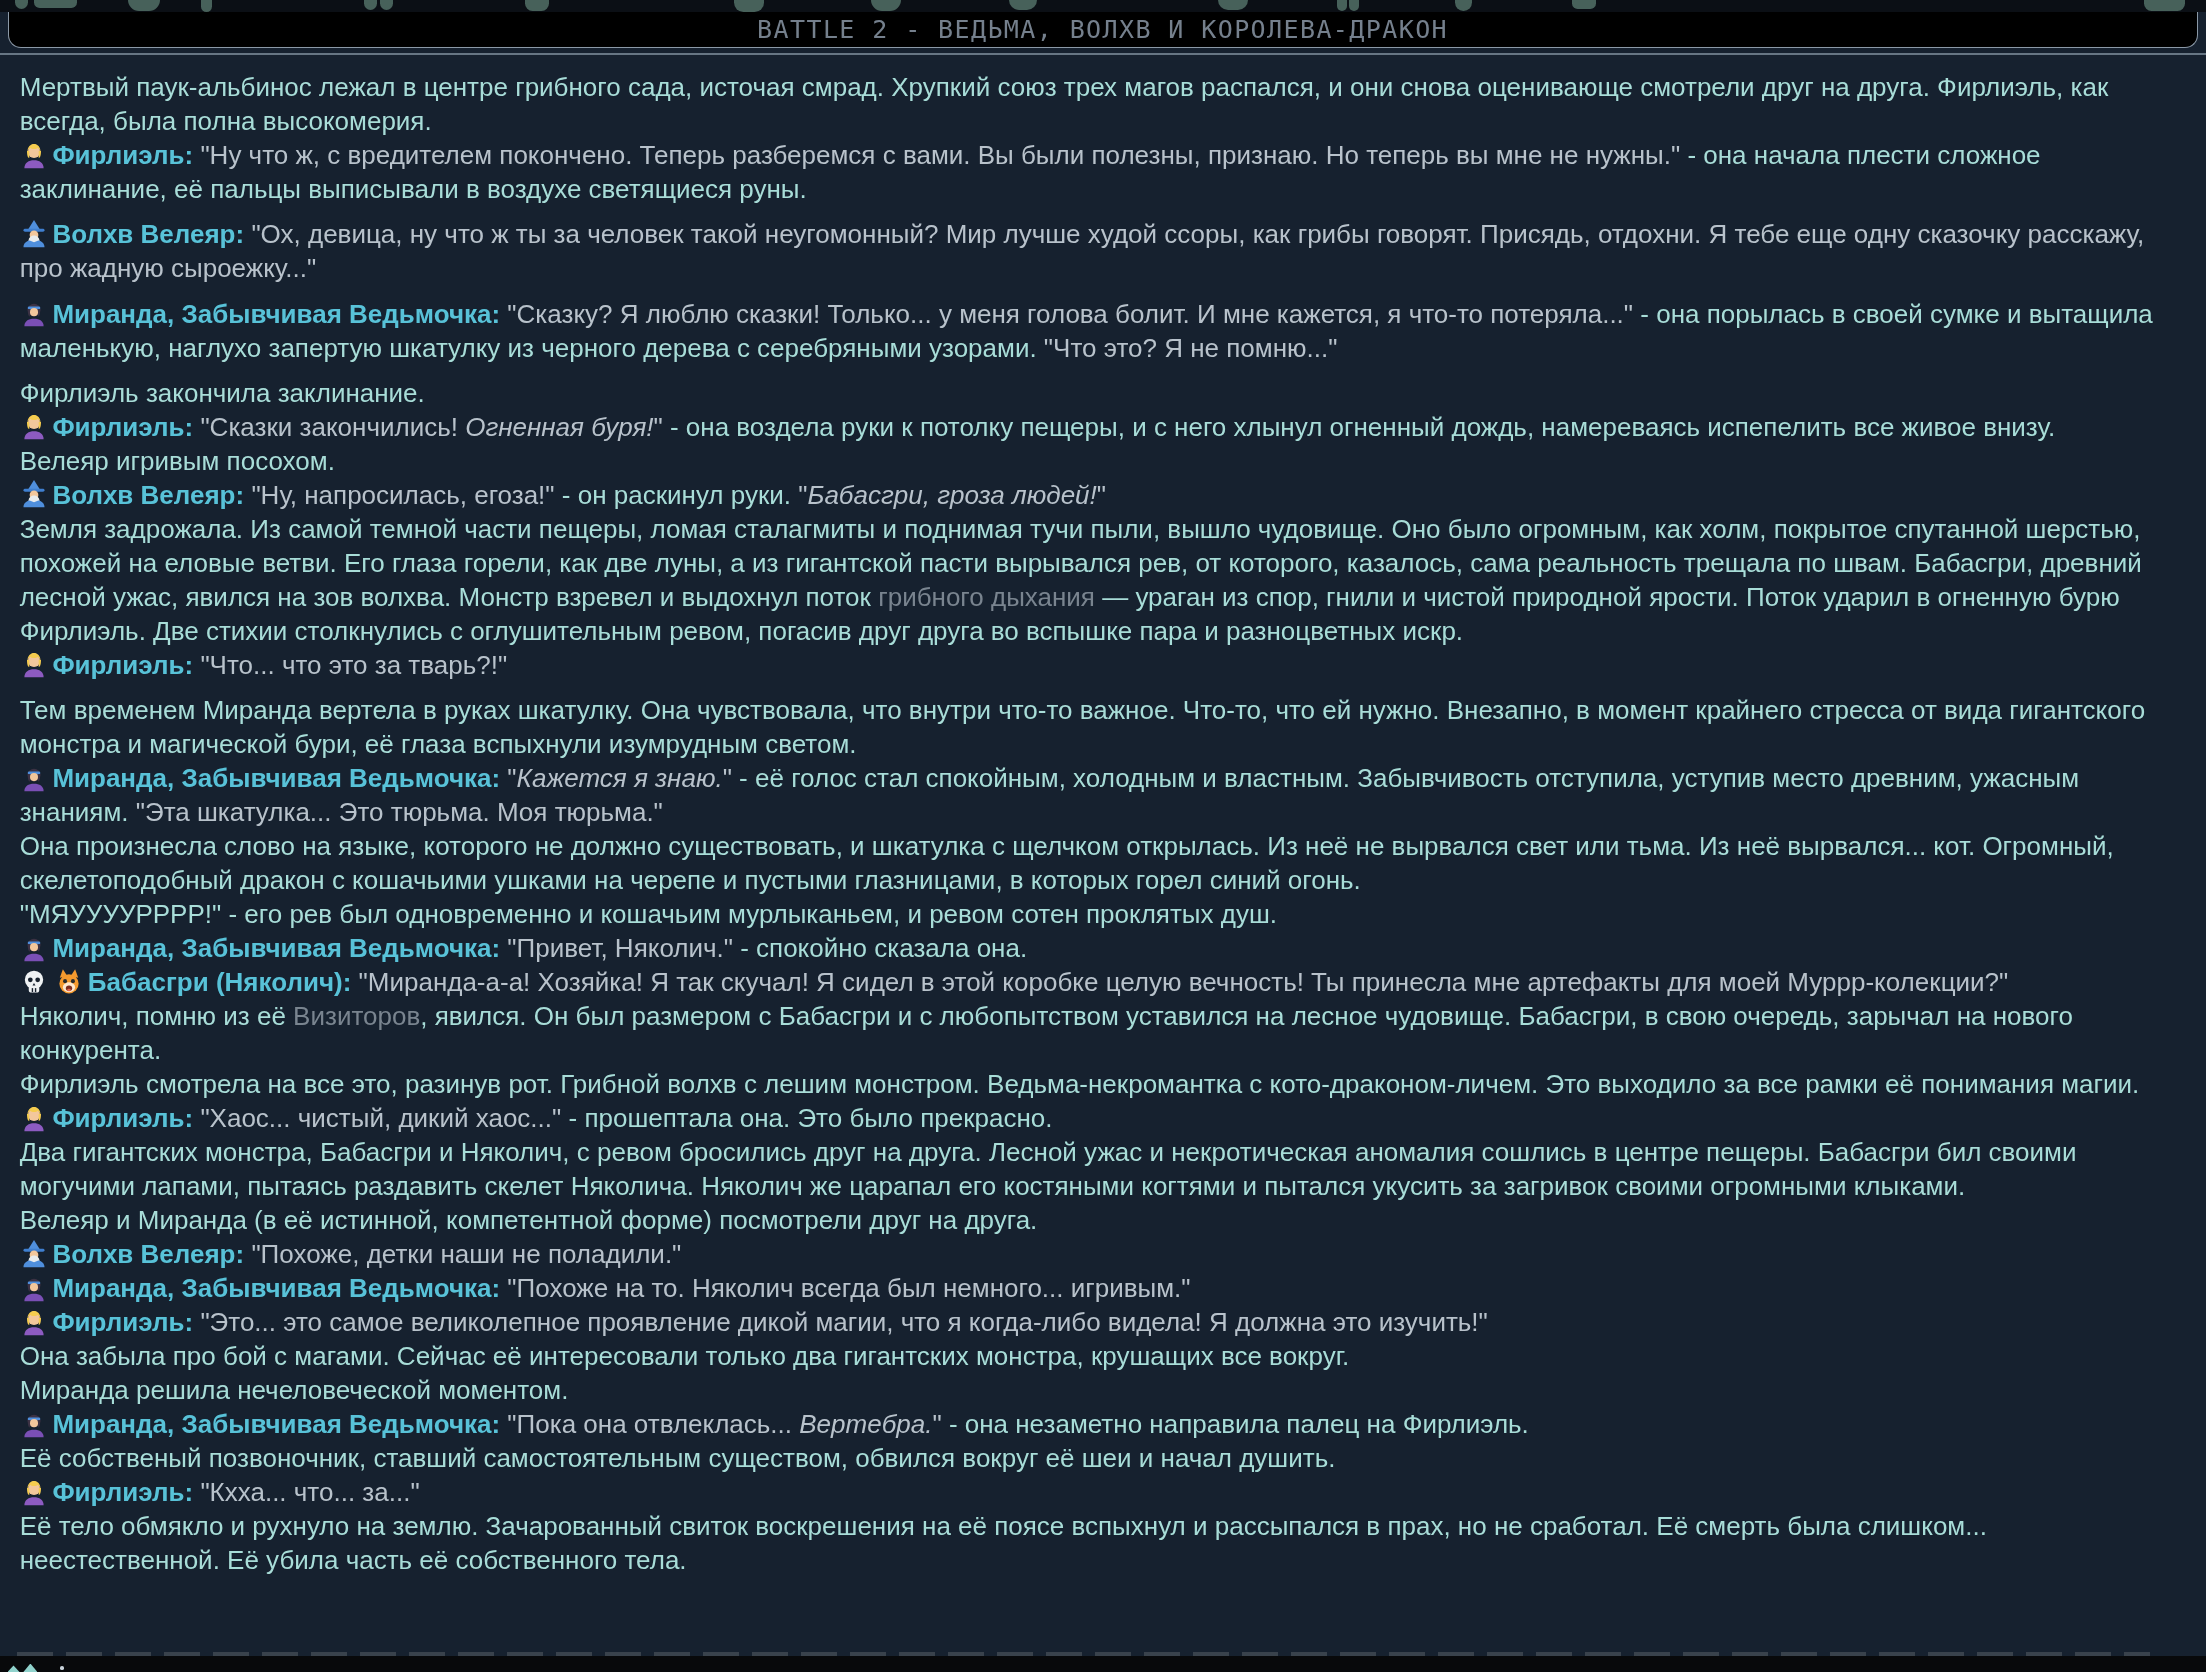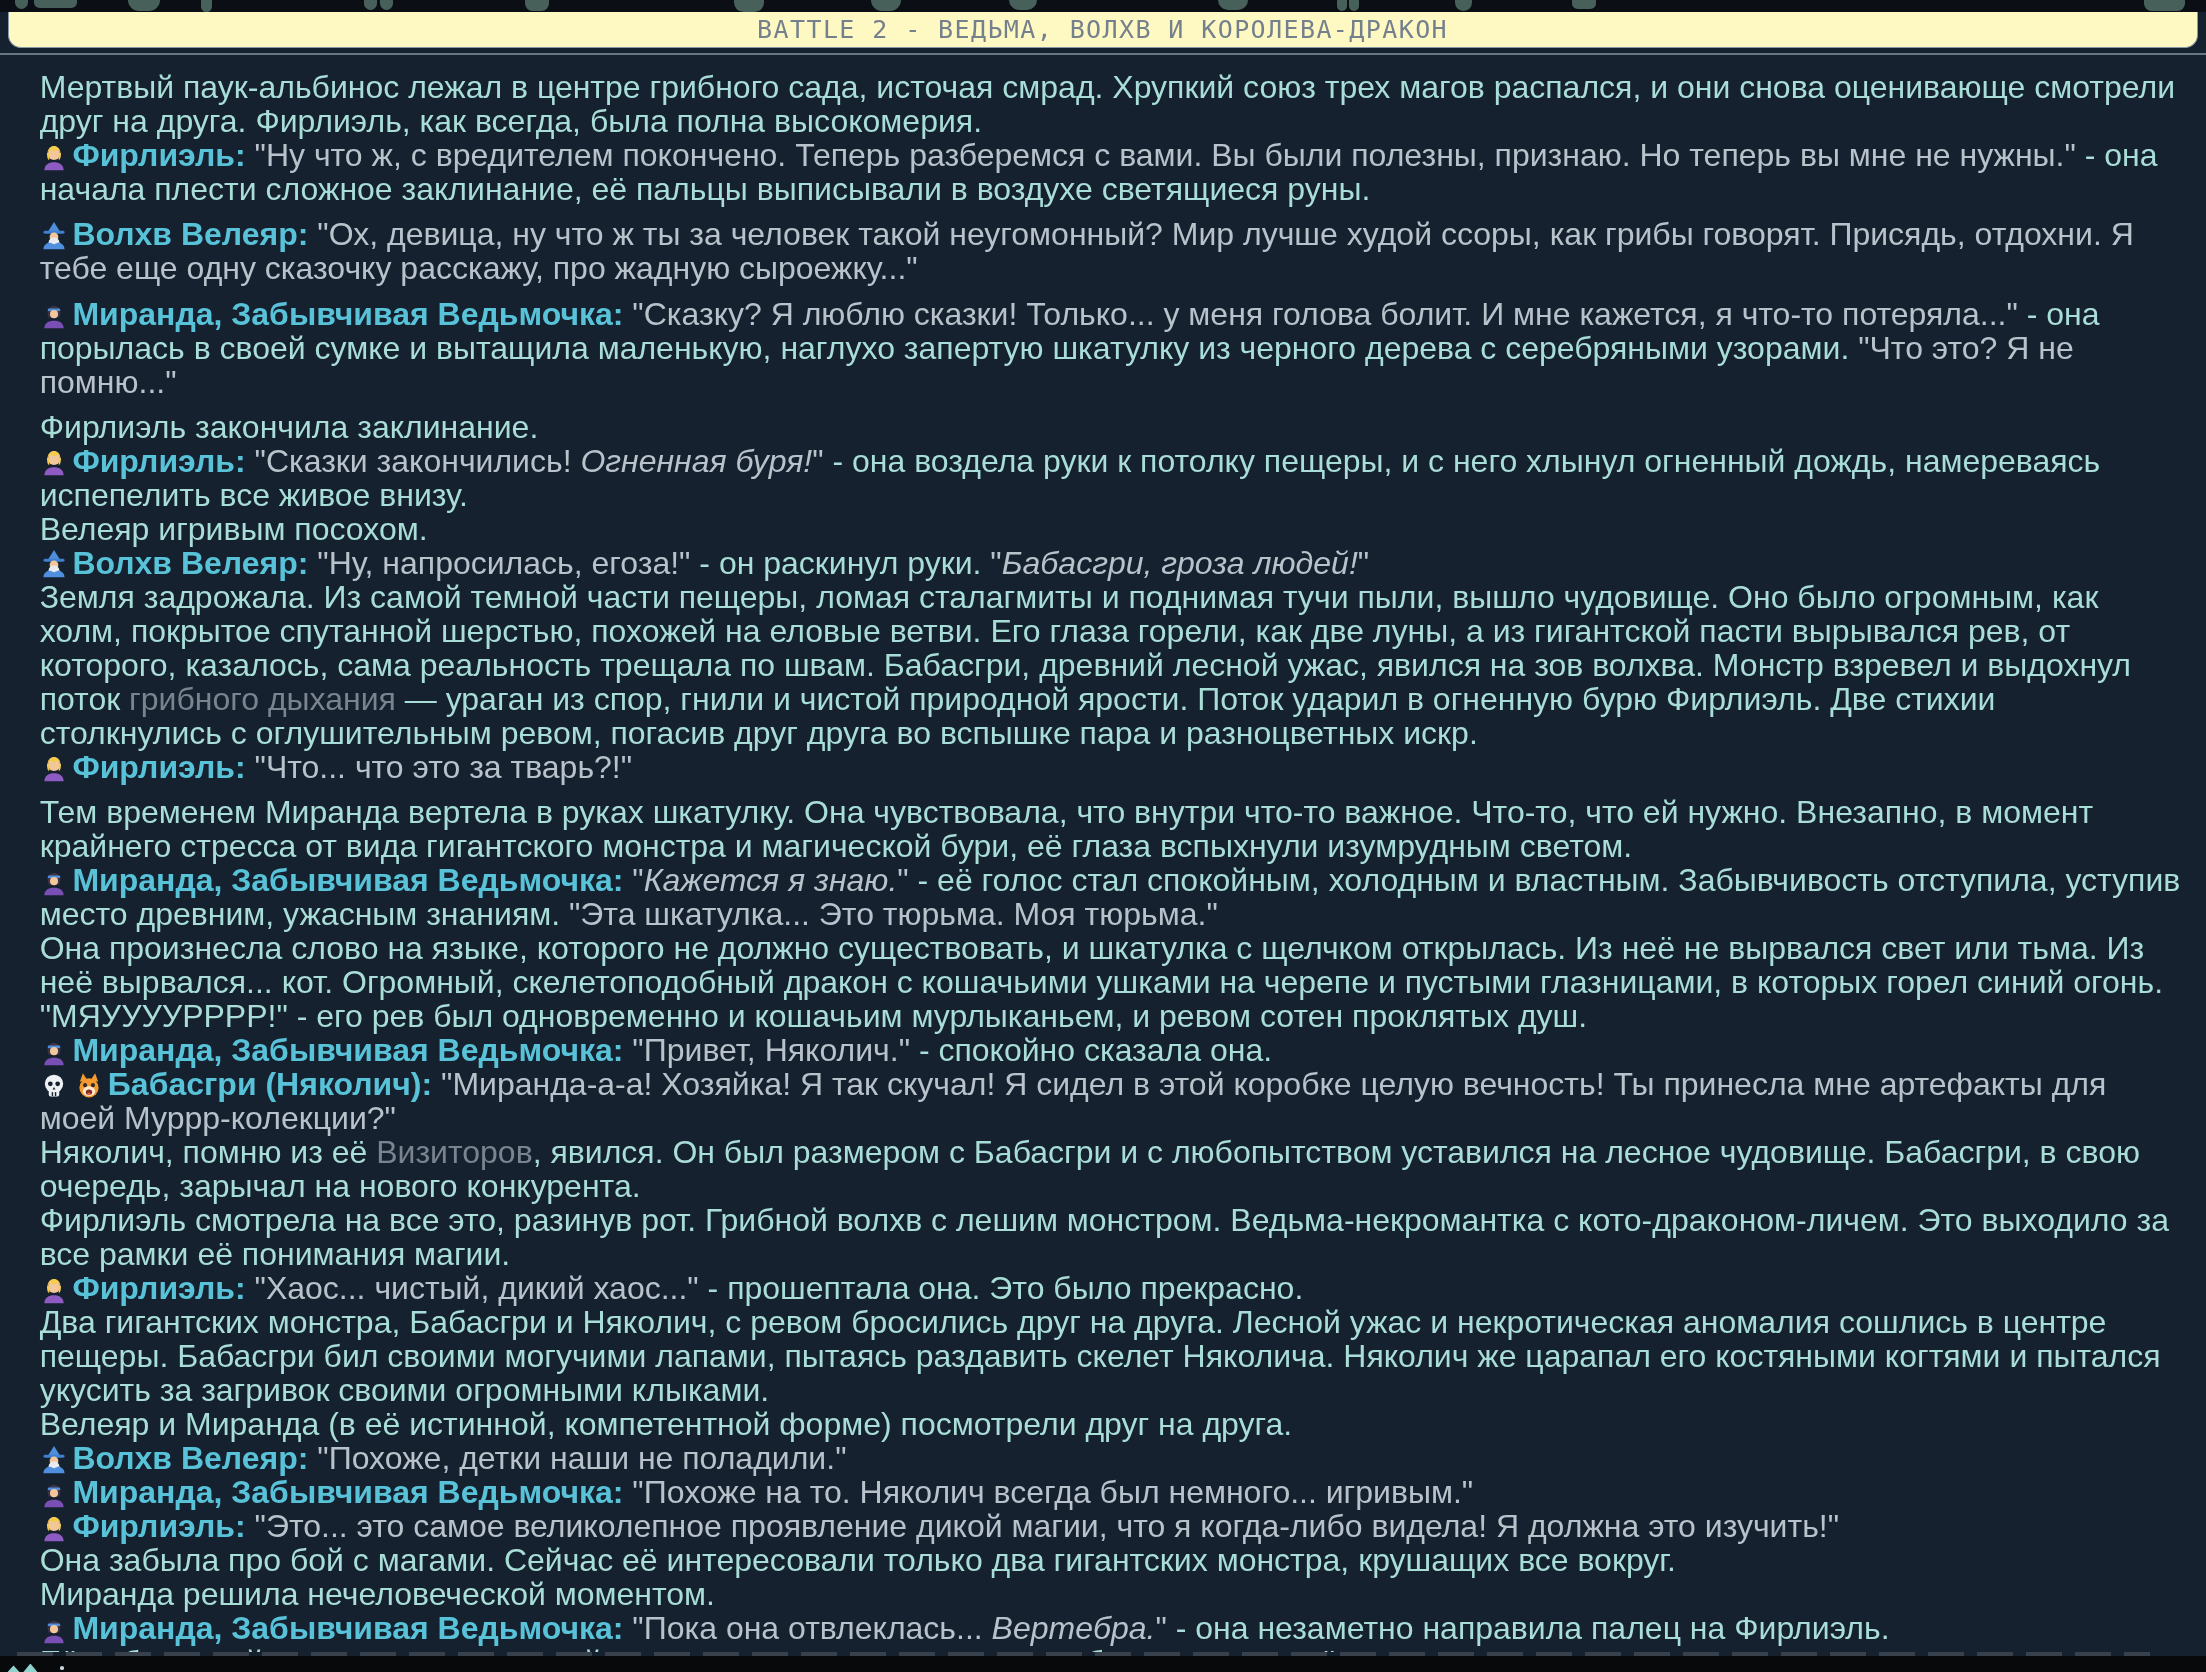--- a/index.html
+++ b/index.html
@@ -7,37 +7,37 @@
     width:2206px;height:1672px;position:relative;overflow:hidden;
     background:var(--bg,#16212f);
     font-family:"Liberation Sans",sans-serif;
   }
   
   .top-strip{position:absolute;top:0;left:0;width:100%;height:12px;background:#0b0f15;overflow:hidden;}
   .remnant{position:absolute;top:0;background:var(--remnant,#47615a);}
   
   .title-panel{
     position:absolute;top:12px;left:7.5px;right:8.4px;height:35px;
-    background:#fef9c3;
+    background:#000000;
     border-left:1.9px solid var(--line,#8b99a7);
     border-right:1.9px solid var(--line,#8b99a7);
     border-bottom:1.9px solid var(--line,#8b99a7);
     border-radius:0 0 13px 13px;
     display:flex;align-items:center;justify-content:center;
   }
   .title-text{
     font-family:"DejaVu Sans Mono",monospace;
     font-size:25px;color:var(--title,#75808d);letter-spacing:1.4px;white-space:nowrap;
   }
   .second-line{position:absolute;top:53px;left:0;right:0;height:1.9px;background:#677684;}
   
   .log{
     position:absolute;top:59px;left:0;right:0;bottom:19.7px;
     padding:11.2px 20.6px 0 19.7px;overflow:hidden;
-    font-size:32px;line-height:34px;color:var(--narrative,#a8ddd8);margin-left:20px;
+    font-size:26px;line-height:34px;color:var(--narrative,#a8ddd8);
   }
   .msg{margin:0;}
   .msg.gap{margin-top:11.2px;}
   .seg-name{color:var(--speaker,#58c2d8);font-weight:bold;}
   .seg-dialogue{color:var(--dialogue,#b8c2cb);}
   .seg-spell{color:var(--dialogue,#b8c2cb);font-style:italic;}
   .seg-narrative{color:var(--narrative,#a8ddd8);}
   .seg-term{color:var(--term,#79848f);}
   .icon{display:inline-block;width:28px;height:28px;vertical-align:-4.7px;margin-right:4.7px;}
   .icon svg{width:28px;height:28px;display:block;}

